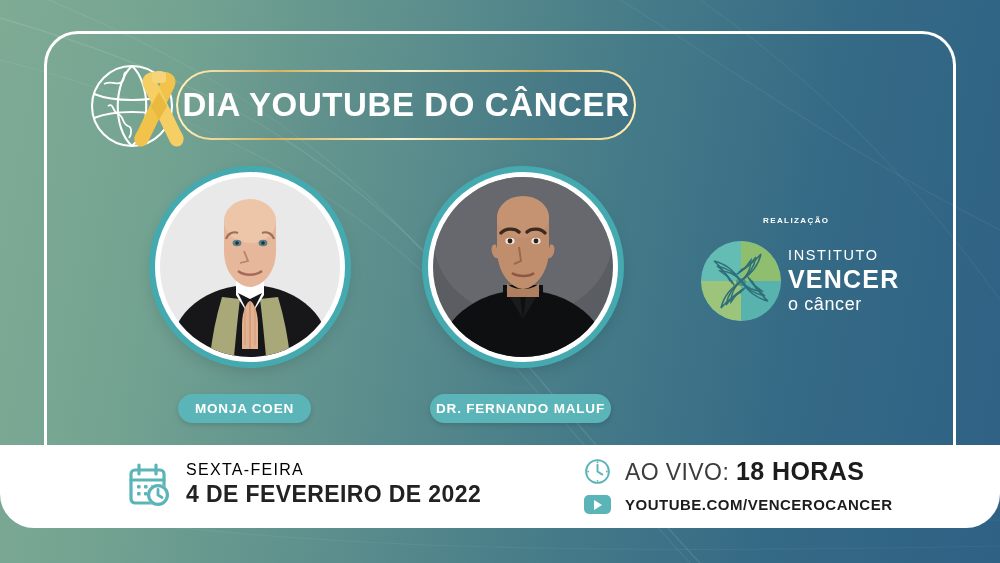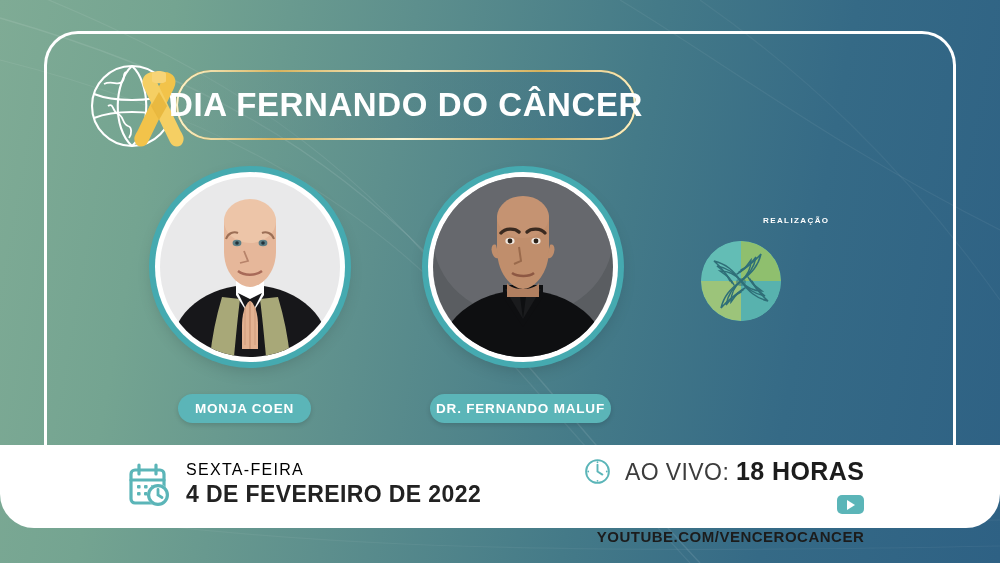--- a/index.html
+++ b/index.html
@@ -86,21 +86,21 @@
   .date-block { position:absolute; left:84px; top:16px; display:flex; align-items:center; gap:14px; }
   .cal-icon { width:44px; height:46px; flex:none; }
   .date-text .d1 { font-size:16px; color:#000000; letter-spacing:1.3px; line-height:1.15; }
   .date-text .d2 { font-size:23px; color:#222; font-weight:bold; letter-spacing:.4px; line-height:1.2; margin-top:2px;text-align:center; }
 
   .live-block { position:absolute; left:540px; top:12px; }
   .live-row1 { display:flex; align-items:center; gap:14px; }
   .clock-icon { width:27px; height:27px; flex:none; }
   .live-txt { font-size:23px; color:#3c3c3c; letter-spacing:.4px; white-space:nowrap; }
   .live-txt b { color:#1c1c1c; font-weight:bold; font-size:25px; }
-  .live-row2 { display:flex; align-items:flex-end; gap:14px; margin-top:9px;flex-direction:column; }
+  .live-row2 { display:flex; align-items:center; gap:14px; margin-top:9px; }
   .yt-icon { width:27px; height:19px; border-radius:5px; background:#5bb5b8; flex:none; position:relative; }
   .yt-icon::after{ content:""; position:absolute; left:10px; top:4.5px; border-left:8px solid #fff; border-top:5px solid transparent; border-bottom:5px solid transparent; }
   .yt-txt { font-size:15px; font-weight:bold; color:#1c1c1c; letter-spacing:.5px; white-space:nowrap; }
 </style>
 </head>
 <body>
 
 <div class="stage">
 
   <div class="bg"></div>
@@ -134,21 +134,21 @@
     <g>
       <path d="M82,18 C92,18 96,26 92,34 L66,88 C63,94 55,94 53,88 C51,83 54,80 56,76 L80,26 C82,22 80,20 77,20 Z" fill="#f2c34a"></path>
       <path d="M72,18 C62,18 58,26 62,34 L88,88 C91,94 99,94 101,88 C103,83 100,80 98,76 L74,26 C72,22 74,20 77,20 Z" fill="#f5cf63"></path>
       <path d="M69,52 L77,66 L85,52 L77,38 Z" fill="#e8b63c" opacity="0.9"></path>
       <path d="M70,20 C70,16 84,16 84,20 L84,27 C84,30 70,30 70,27 Z" fill="#f7d477"></path>
     </g>
   </svg>
 
   <div class="title-pill">
     <div class="title-text">
-      <span class="b1">DIA FERNANDO</span>
+      <span class="b1">DIA YOUTUBE</span>
       <span class="b2">DO CÂNCER</span>
     </div>
   </div>
 
   <div class="portrait" id="p-coen">
     <div class="inner">
       <svg viewBox="0 0 180 180" width="100%" height="100%">
         <rect width="180" height="180" fill="#e9e9ea"></rect>
         <ellipse cx="90" cy="170" rx="78" ry="62" fill="#17171a"></ellipse>
         <path d="M62,120 C56,140 52,160 50,180 L74,180 C76,158 78,138 80,122 Z" fill="#a8a878"></path>
@@ -227,20 +227,25 @@
           <path d="M41,41 C46,47 52,51 62,51 C55,46 51,43 48,37"></path>
           <path d="M41,41 C30,49 24,56 21,68 C28,60 33,56 41,52"></path>
           <path d="M41,41 C33,48 28,54 26,65 C32,57 36,53 43,50"></path>
           <path d="M41,41 C35,46 31,52 31,62 C36,55 39,51 45,48"></path>
         </g>
         <g fill="#2f6f78">
           <path d="M41,38 C44,38 46,40 46,42 C46,44 44,46 41,46 C38,46 36,44 36,42 C36,40 38,38 41,38 Z" opacity=".55"></path>
         </g>
       </g>
     </svg>
+    <div class="logo-type">
+      <span class="l1">INSTITUTO</span>
+      <span class="l2">VENCER</span>
+      <span class="l3">o câncer</span>
+    </div>
   </div>
 
   <div class="bottom">
     <div class="bottom-inner">
 
       <div class="date-block">
         <svg class="cal-icon" viewBox="0 0 44 46">
           <g fill="none" stroke="#5bb5b8" stroke-width="3.2" stroke-linecap="round" stroke-linejoin="round">
             <rect x="3" y="8" width="33" height="33" rx="4"></rect>
             <path d="M3,18 L36,18"></path>

